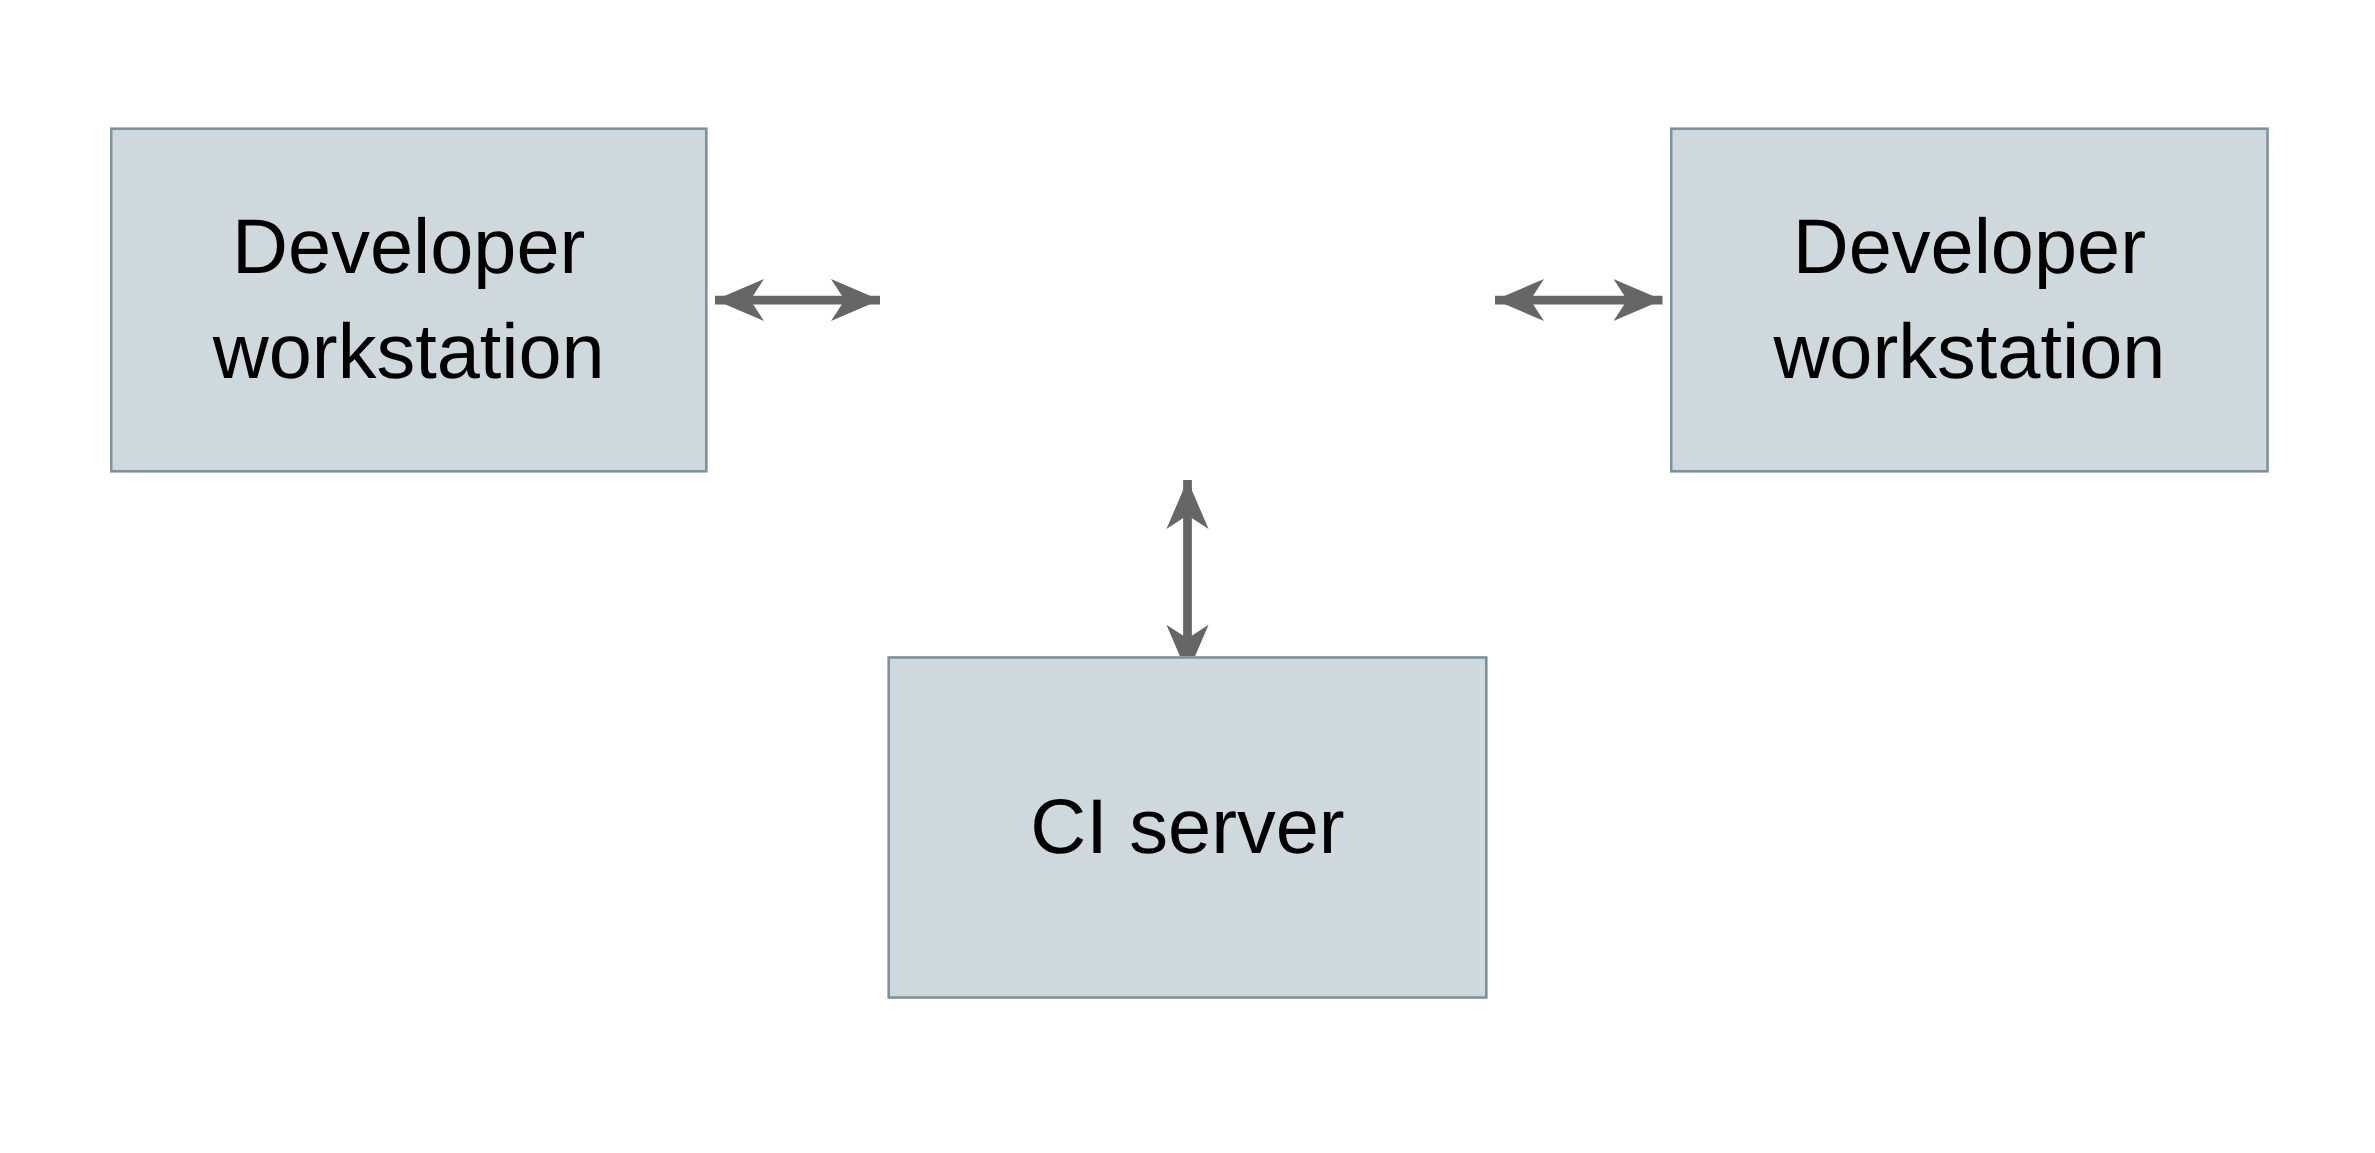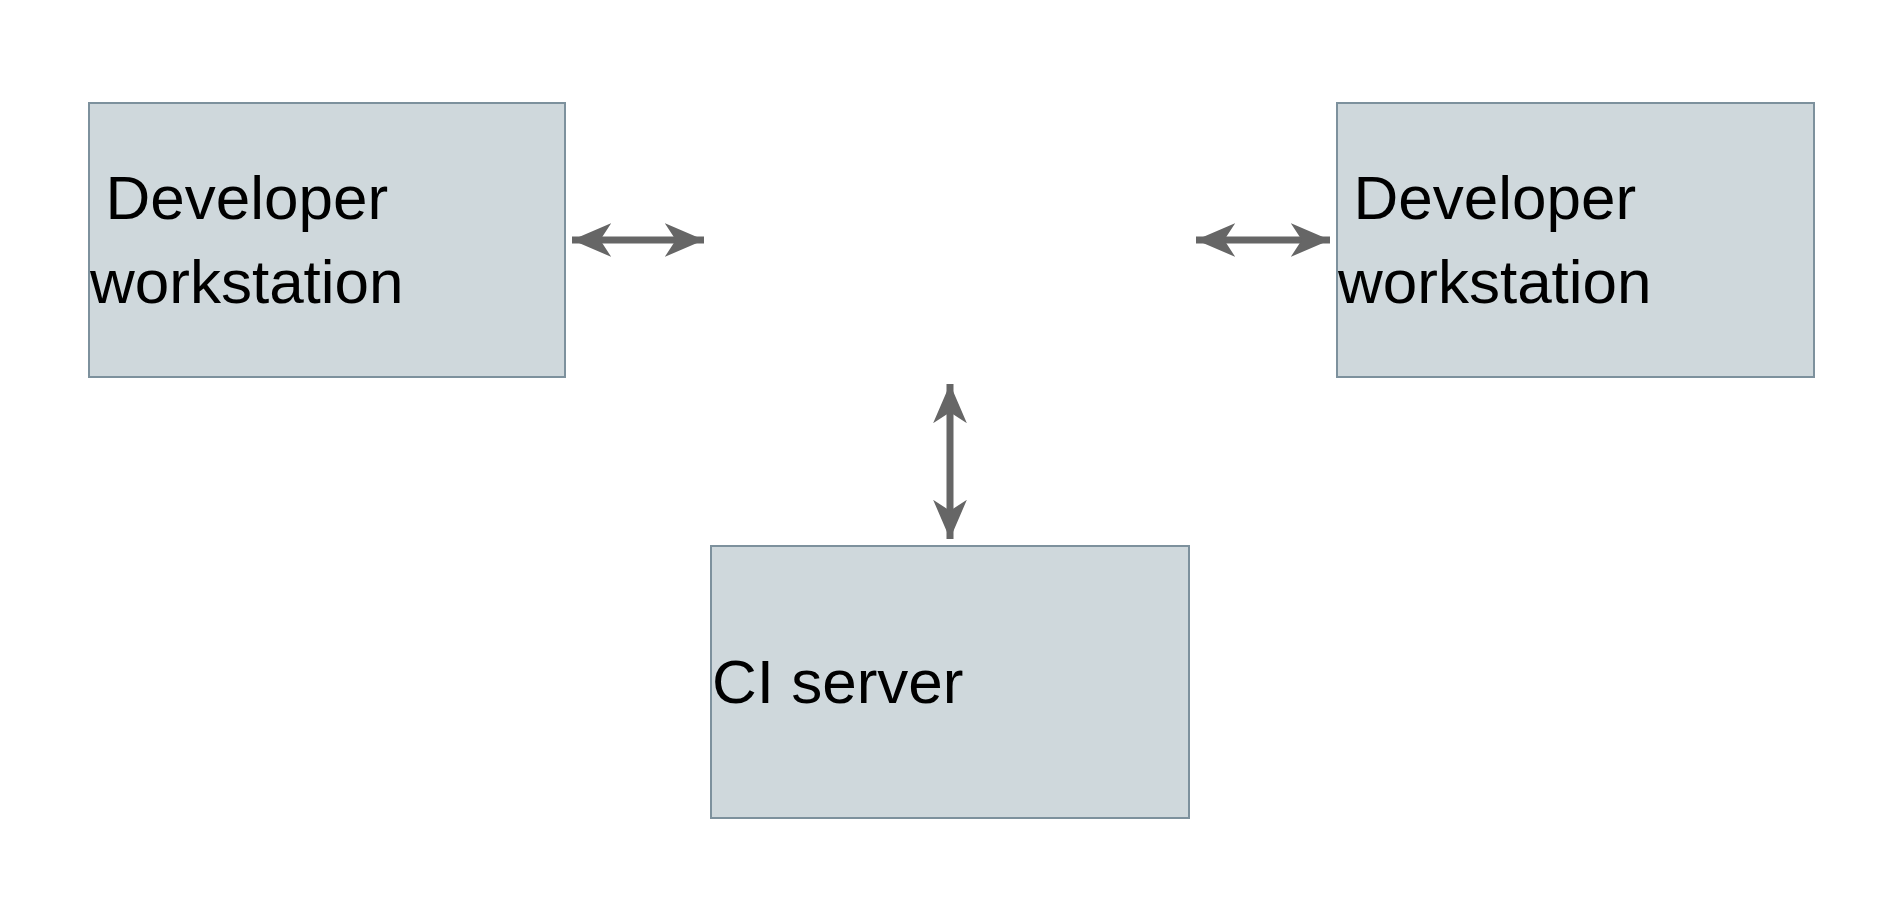--- a/index.html
+++ b/index.html
@@ -31,33 +31,34 @@
     stroke: var(--arrow);
     stroke-width: 7;
   }
   .arrowhead-shape { fill: var(--arrow); }
   .node {
     position: absolute;
     background: var(--node-fill);
     border: 2px solid var(--node-border);
     display: flex;
     align-items: center;
+    justify-content: center;
     text-align: center;
   }
   .node-label {
     color: var(--text);
     font-size: 62px;
     line-height: 1.36;
     white-space: pre-line;
     letter-spacing: 0px;
   }
   .node-dev-left   { left:  88px; top: 102px; width: 478px; height: 276px; }
   .node-shared     { left: 710px; top: 102px; width: 480px; height: 276px; }
   .node-dev-right  { left: 1336px; top: 102px; width: 479px; height: 276px; }
-  .node-ci         { left: 710px; top: 545px; width: 480px; height: 274px; }
+  .node-ci         { left: 710px; top: 525px; width: 480px; height: 274px; }
 </style>
 </head>
 <body>
 
 <div class="canvas">
 
   <svg class="edges" viewBox="0 0 1900 922" xmlns="http://www.w3.org/2000/svg">
     <defs>
       <marker id="barb" viewBox="0 0 10 10" refX="10" refY="5" markerWidth="5.6" markerHeight="5.6" orient="auto-start-reverse" markerUnits="strokeWidth">
         <path class="arrowhead-shape" d="M 0 0.7 L 10 5 L 0 9.3 L 2.8 5 Z"></path>

